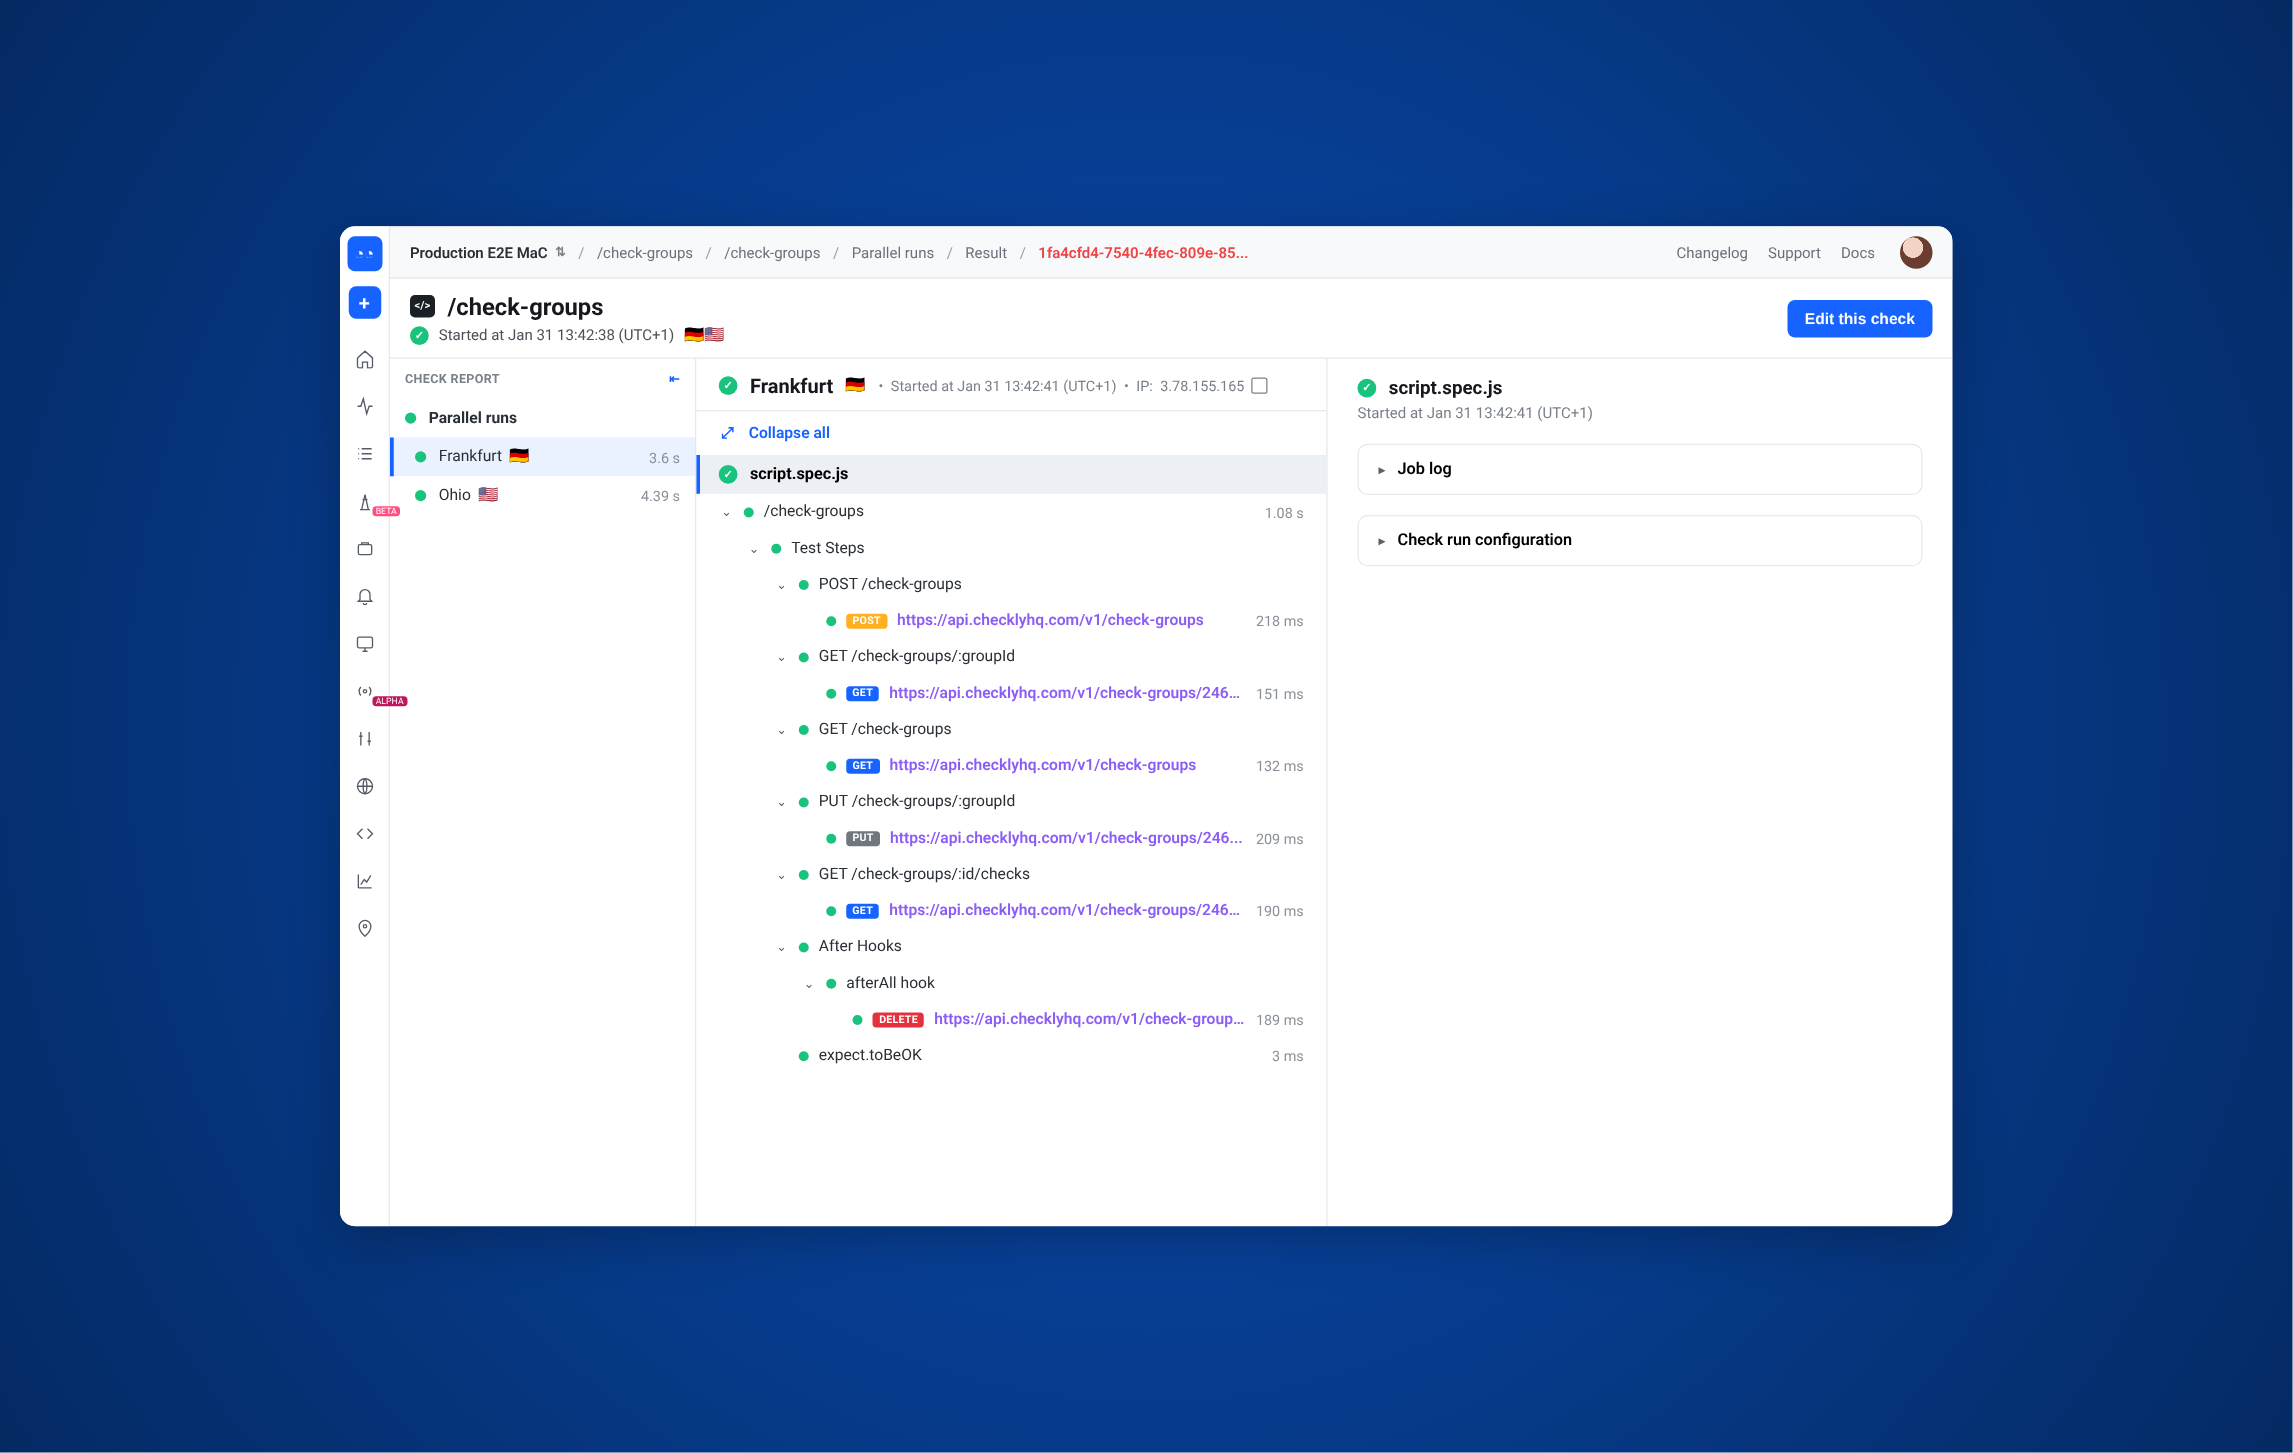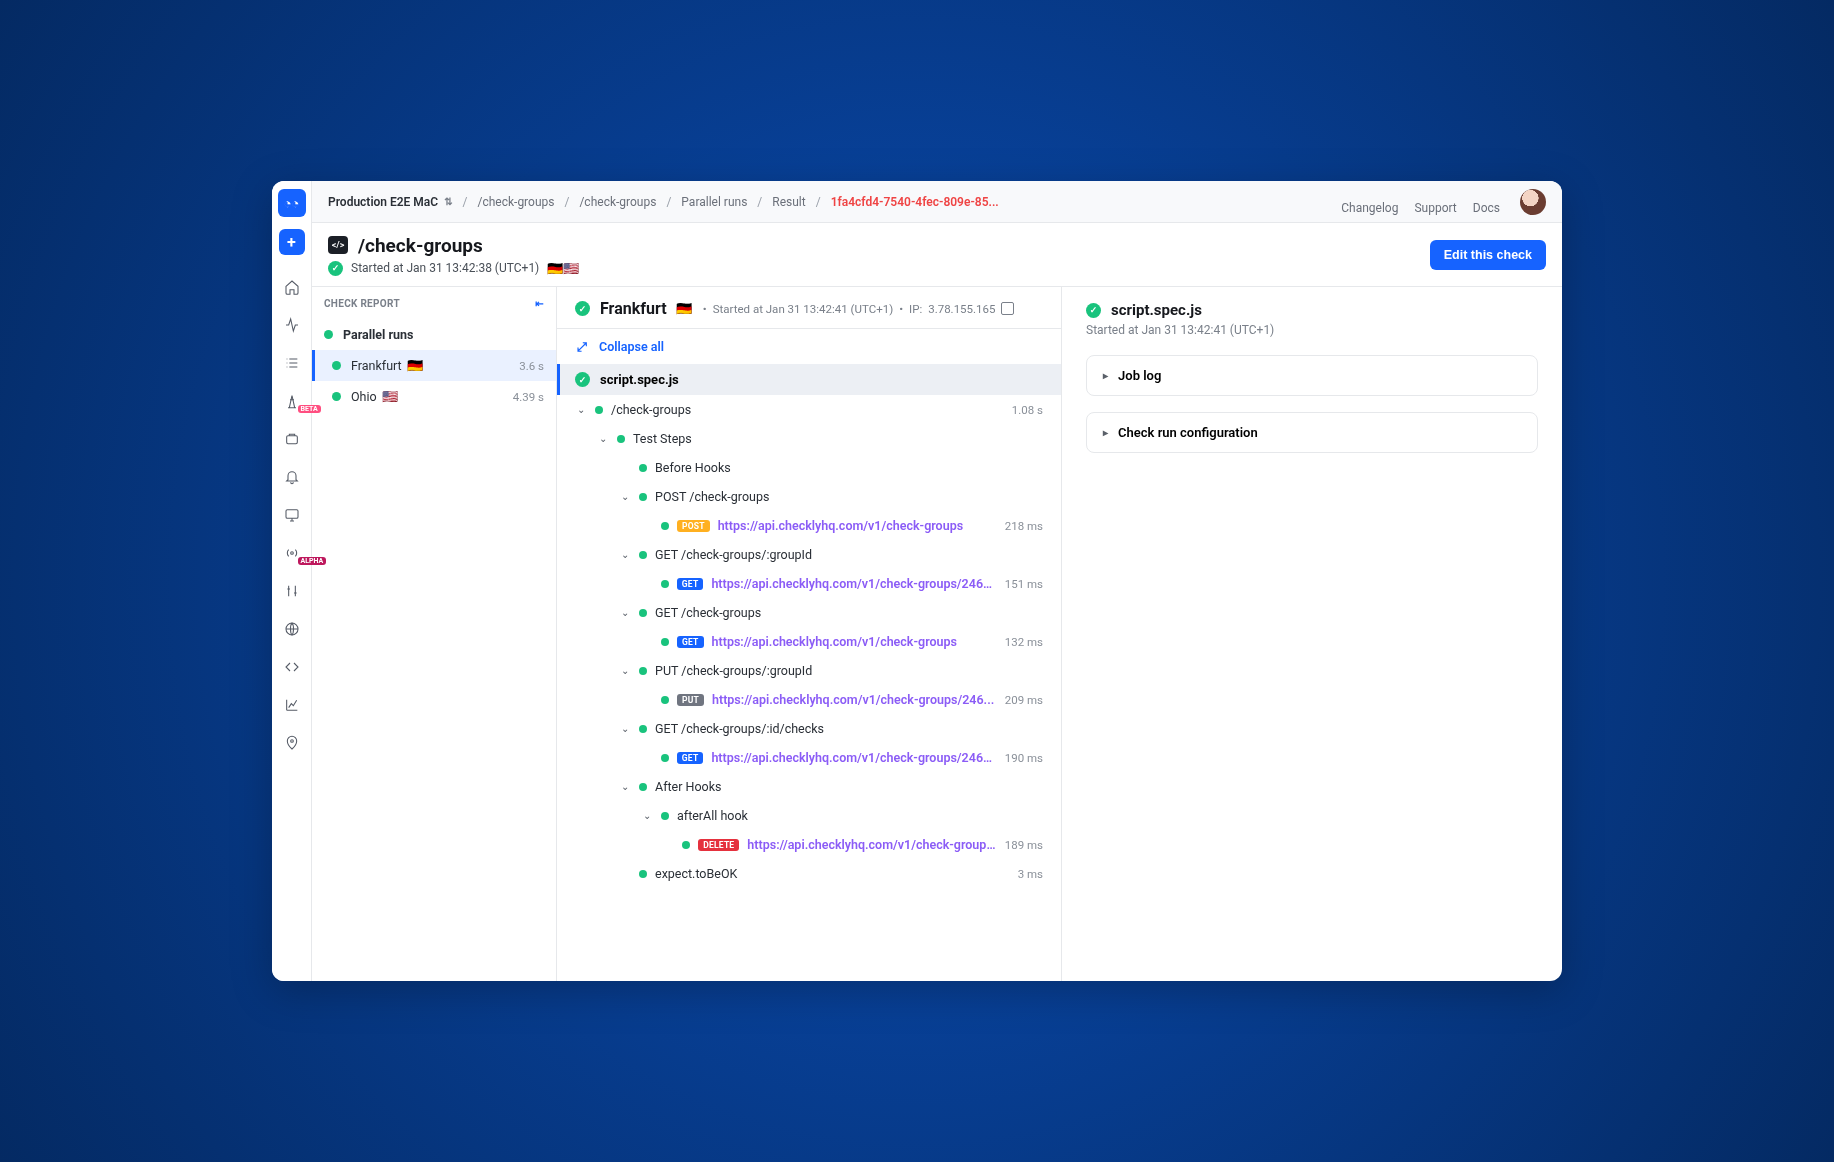--- a/index.html
+++ b/index.html
@@ -63,21 +63,21 @@
   justify-content: center;
   color: #555b66;
   margin-bottom: 10px;
   cursor: pointer;
   position: relative;
 }
 .nav-icon svg { width: 16px; height: 16px; stroke: currentColor; fill:none; stroke-width:1.6; }
 .nav-badge {
   position: absolute;
   font-size: 7px;
-  font-weight: 700;
+  font-weight: 400;
   padding: 0 3px;
   border-radius: 3px;
   color: #fff;
   left: 20px;
   top: 18px;
 }
 .nav-badge.beta { background: #ff4e80; }
 .nav-badge.alpha { background: #be185d; }
 .main { flex: 1; display: flex; flex-direction: column; overflow: hidden; }
 .topbar {
@@ -93,21 +93,21 @@
   display: flex;
   align-items: center;
   gap: 6px;
   font-weight: 600;
   color: #2a2f36;
 }
 .crumb-caret { color: #7a808a; font-size:10px; }
 .crumb-sep { color: #9aa0aa; margin: 0 10px; }
 .crumb-item { color: #6b707a; cursor:pointer; }
 .crumb-item.current { color: #ef4444; font-weight: 600; }
-.topbar-right { margin-left: auto; display:flex; align-items:flex-end; gap:16px; }
+.topbar-right { margin-left: auto; display:flex; align-items:center; gap:16px; }
 .topbar-link { color: #6b707a; font-size: 12px; cursor:pointer; }
 .avatar { width: 26px; height: 26px; border-radius: 50%; background: radial-gradient(circle at 40% 35%, #f3d4c4 35%, #6b3d31 36%); margin-left:4px; }
 .titlebar {
   height: 64px;
   border-bottom: 1px solid #e6e8eb;
   display: flex;
   align-items: center;
   padding: 0 16px;
 }
 .page-title-wrap { display:flex; flex-direction:column; gap:4px; }
@@ -401,25 +401,20 @@
               <span class="bullet-sm"></span>
               <span class="row-label">/check-groups</span>
               <span class="row-dur">1.08 s</span>
             </div>
             <div class="tree-row" style="padding-left: 42px;">
               <span class="caret">⌄</span>
               <span class="bullet-sm"></span>
               <span class="row-label">Test Steps</span>
             </div>
             <div class="tree-row" style="padding-left: 64px;">
-              <span class="caret-space"></span>
-              <span class="bullet-sm"></span>
-              <span class="row-label">Before Hooks</span>
-            </div>
-            <div class="tree-row" style="padding-left: 64px;">
               <span class="caret">⌄</span>
               <span class="bullet-sm"></span>
               <span class="row-label">POST /check-groups</span>
             </div>
             <div class="tree-row" style="padding-left: 86px;">
               <span class="caret-space"></span>
               <span class="bullet-sm"></span>
               <span class="method-badge POST">POST</span>
               <span class="row-url">https://api.checklyhq.com/v1/check-groups</span>
               <span class="row-dur">218 ms</span>

